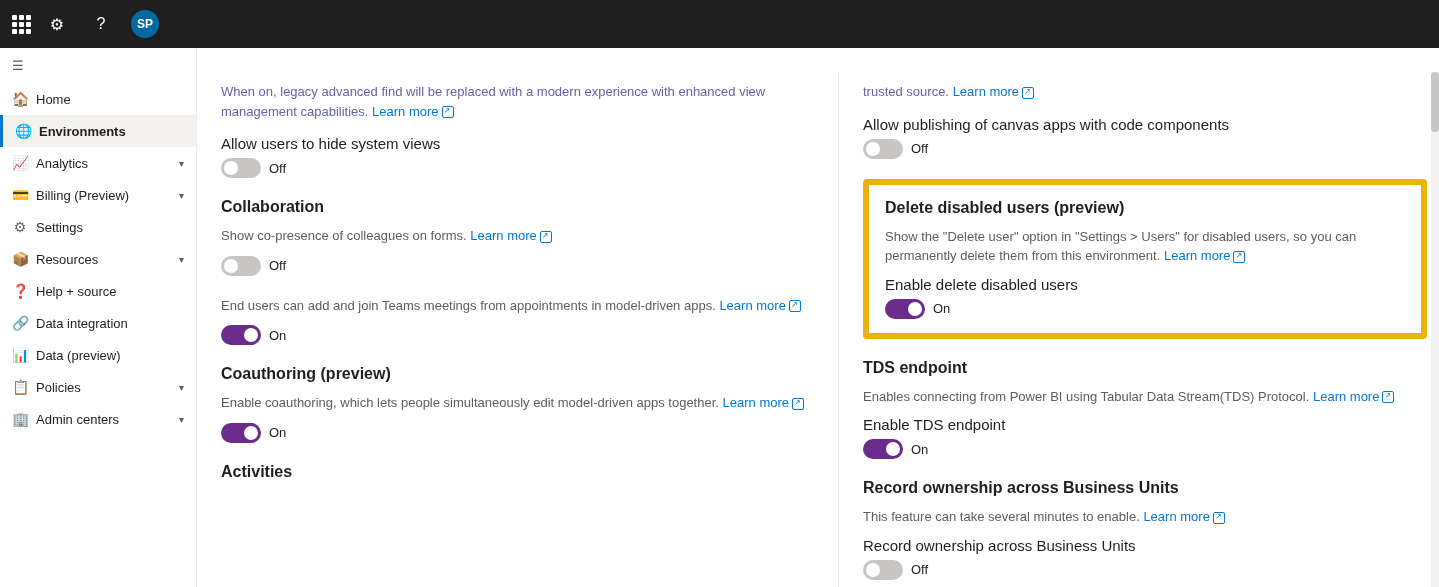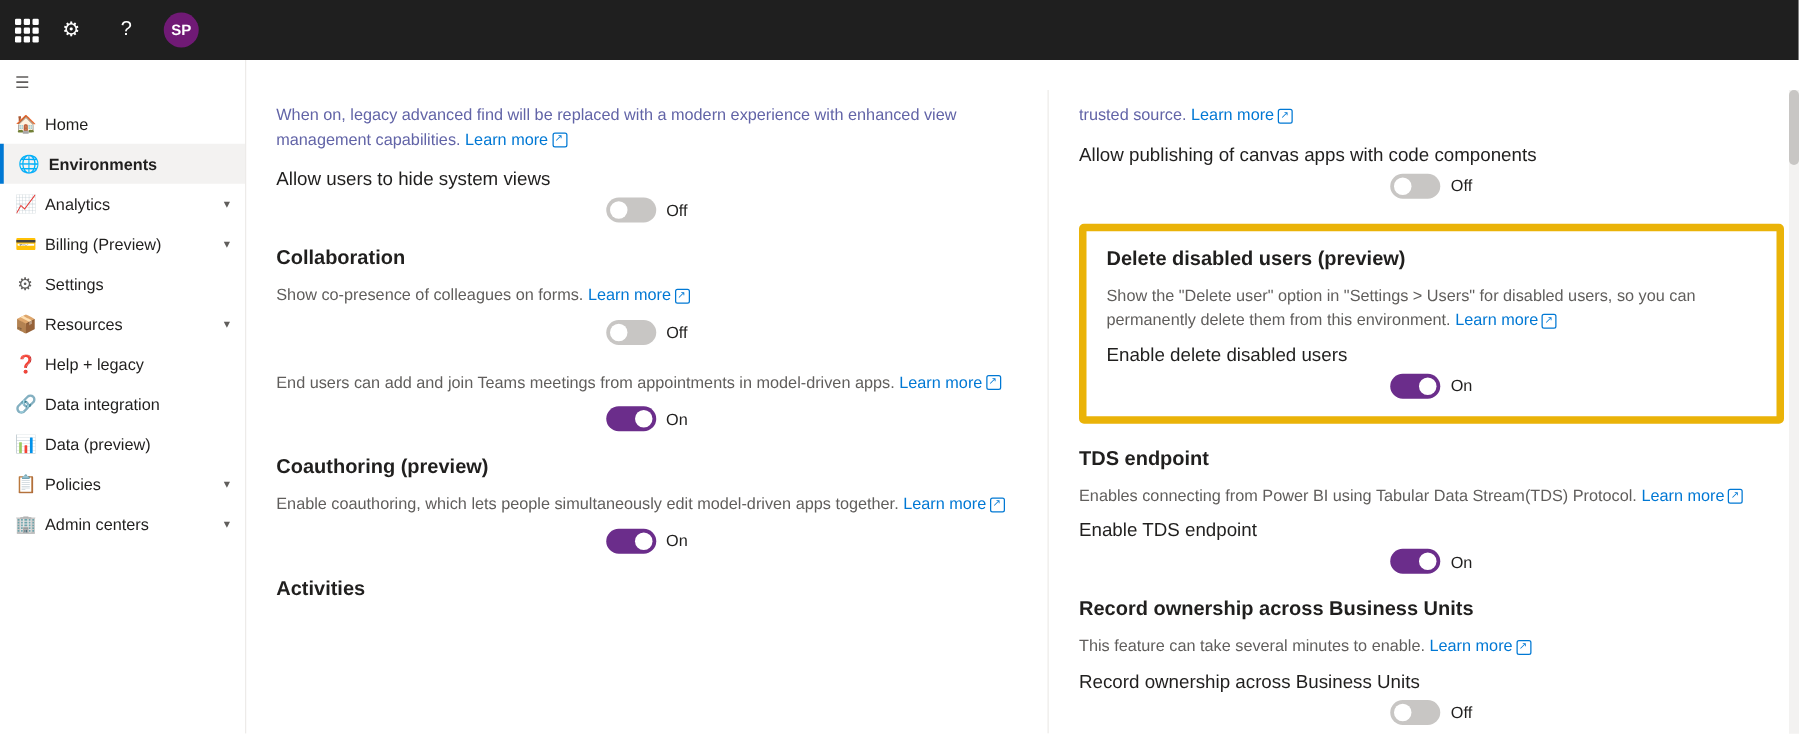--- a/index.html
+++ b/index.html
@@ -32,21 +32,21 @@
       width: 28px;
       height: 28px;
       display: flex;
       align-items: center;
       justify-content: center;
     }
     .avatar {
       width: 28px;
       height: 28px;
       border-radius: 50%;
-      background: #701a75;
+      background: #0369a1;
       color: #fff;
       font-size: 12px;
       font-weight: 600;
       display: flex;
       align-items: center;
       justify-content: center;
     }
     .grid-icon {
       display: grid;
       grid-template-columns: repeat(3, 5px);
@@ -165,21 +165,20 @@
     .feature-label {
       font-size: 15px;
       color: #201f1e;
       margin-bottom: 6px;
     }
 
     .toggle-row {
       display: flex;
       align-items: center;
       gap: 8px;
-      justify-content: center;
     }
 
     .toggle {
       width: 40px;
       height: 20px;
       border-radius: 10px;
       position: relative;
       cursor: pointer;
       flex-shrink: 0;
     }
@@ -300,21 +299,21 @@
       <span class="item-icon">⚙</span>
       <span>Settings</span>
     </div>
     <div class="sidebar-item">
       <span class="item-icon">📦</span>
       <span>Resources</span>
       <span class="chevron">▾</span>
     </div>
     <div class="sidebar-item">
       <span class="item-icon">❓</span>
-      <span>Help + legacy</span>
+      <span>Help + source</span>
     </div>
     <div class="sidebar-item">
       <span class="item-icon">🔗</span>
       <span>Data integration</span>
     </div>
     <div class="sidebar-item">
       <span class="item-icon">📊</span>
       <span>Data (preview)</span>
     </div>
     <div class="sidebar-item">

